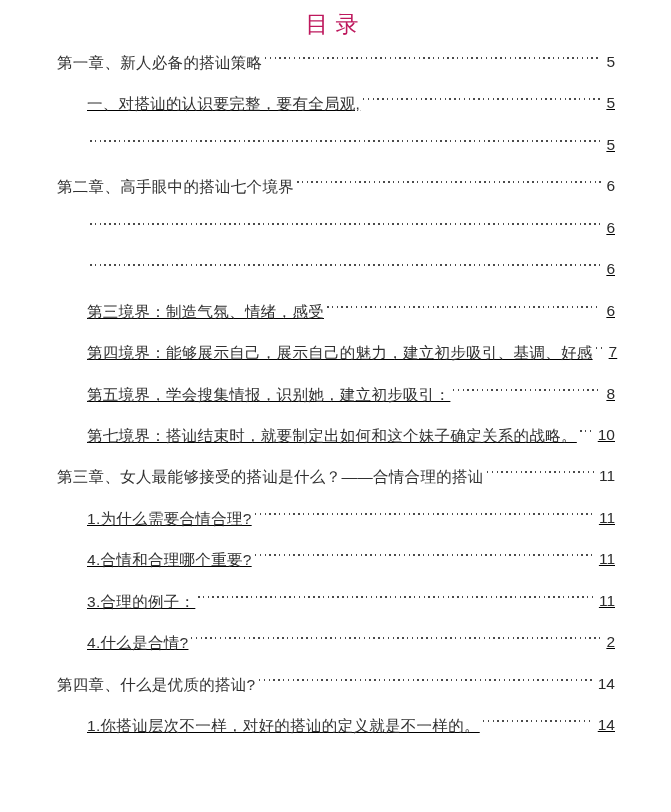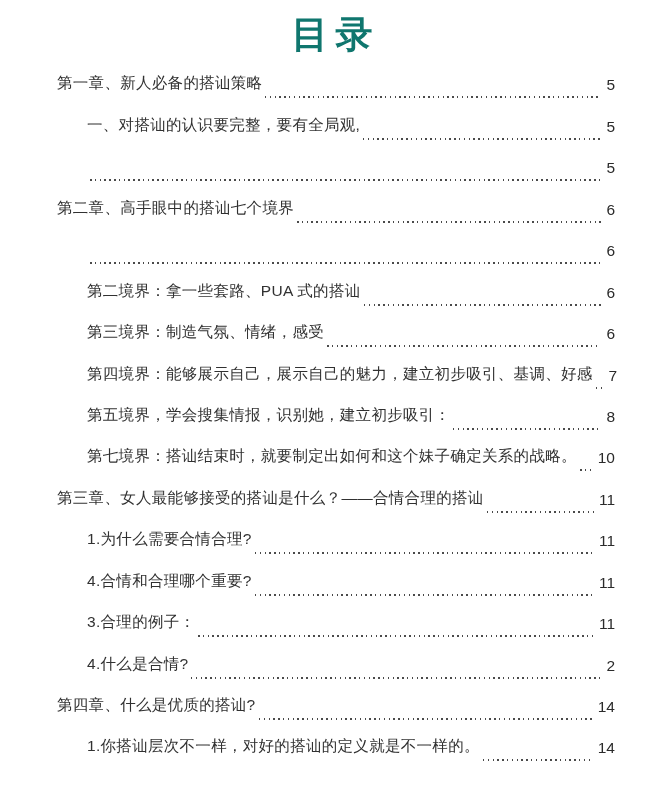--- a/index.html
+++ b/index.html
@@ -17,46 +17,47 @@
     height: 812px;
     background: #ffffff;
   }
   .doc-title {
     position: absolute;
     top: 10px;
     left: 0;
     width: 100%;
     text-align: center;
     font-family: "DejaVu Serif", "Liberation Serif", serif;
-    font-size: 37px;
-    font-weight: bold;
-    color: #0f766e;
+    font-size: 23px;
+    font-weight: normal;
+    color: #be185d;
     letter-spacing: 7px;
     line-height: 1.3;
   }
   .toc {
     position: absolute;
     top: 53px;
     left: 57px;
     right: 56px;
   }
   .toc-row {
     height: 41.45px;
     display: flex;
-    align-items: flex-end;
+    align-items: flex-start;
     white-space: nowrap;
     cursor: pointer;
   }
   .toc-row .entry-text {
     font-size: 15.5px;
     color: #313131;
     letter-spacing: 0.3px;
   }
   .toc-row.level-2 {
     padding-left: 30px;
+    text-decoration: underline;
   }
   .leader {
     flex: 1 1 auto;
     height: 2px;
     margin: 0 5px 0 3px;
     transform: translateY(4px);
     background-image: repeating-linear-gradient(
       to right,
       #4a4a4a 0px, #4a4a4a 1.5px,
       transparent 1.5px, transparent 4.8px
@@ -93,21 +94,20 @@
       <div class="toc-row level-1">
       <span class="entry-text">第二章、高手眼中的搭讪七个境界</span>
       <span class="leader"></span>
       <span class="entry-page">6</span>
     </div>
       <div class="toc-row level-2">
       <span class="leader"></span>
       <span class="entry-page">6</span>
     </div>
       <div class="toc-row level-2">
-      <span class="entry-text">第二境界：拿一些套路、PUA 式的搭讪</span>
       <span class="leader"></span>
       <span class="entry-page">6</span>
     </div>
       <div class="toc-row level-2">
       <span class="entry-text">第三境界：制造气氛、情绪，感受</span>
       <span class="leader"></span>
       <span class="entry-page">6</span>
     </div>
       <div class="toc-row level-2">
       <span class="entry-text">第四境界：能够展示自己，展示自己的魅力，建立初步吸引、基调、好感</span>

